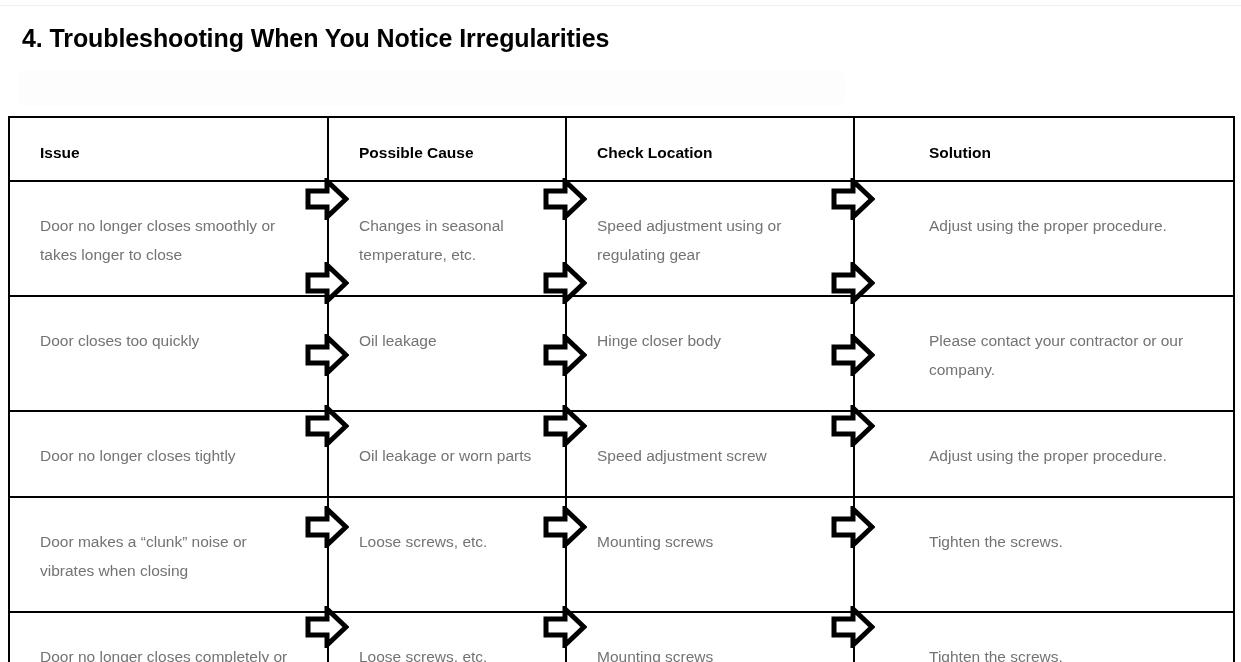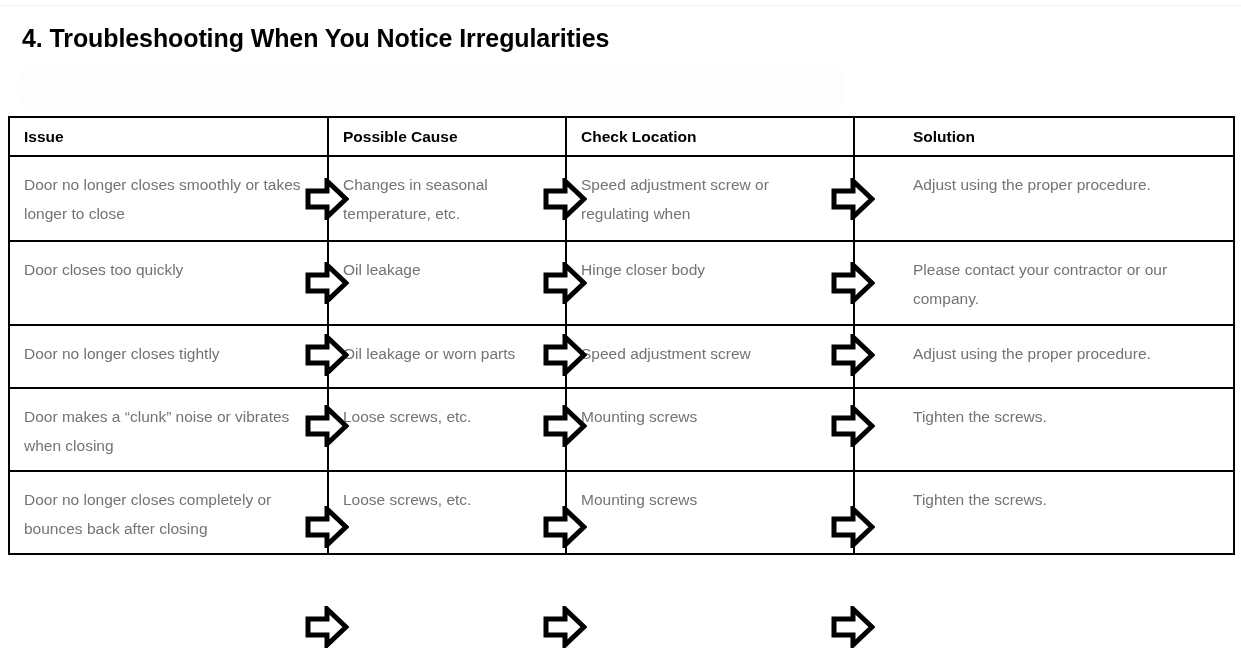--- a/index.html
+++ b/index.html
@@ -58,21 +58,21 @@
     border-collapse: collapse;
     table-layout: fixed;
     background: #ffffff;
   }
 
   table.tshoot th,
   table.tshoot td {
     border: 2px solid #000000;
     vertical-align: top;
     text-align: left;
-    padding: 0;
+    padding: 16px;
     position: relative;
     background: #ffffff;
   }
 
   
   col.c-issue    { width: 319px; }
   col.c-cause    { width: 238px; }
   col.c-location { width: 288px; }
   col.c-solution { width: 380px; }
 
@@ -158,21 +158,21 @@
       <tbody>
 
         <tr class="r1">
           <td>
               <div class="cell-inner">Door no longer closes smoothly or takes longer to close</div>
             </td>
           <td>
               <div class="cell-inner">Changes in seasonal temperature, etc.</div>
             </td>
           <td>
-              <div class="cell-inner">Speed adjustment screw or regulating when</div>
+              <div class="cell-inner">Speed adjustment using or regulating gear</div>
             </td>
           <td>
               <div class="cell-inner sol">Adjust using the proper procedure.</div>
             </td>
         </tr>
 
         <tr class="r2">
           <td>
               <div class="cell-inner">Door closes too quickly</div>
             </td>

